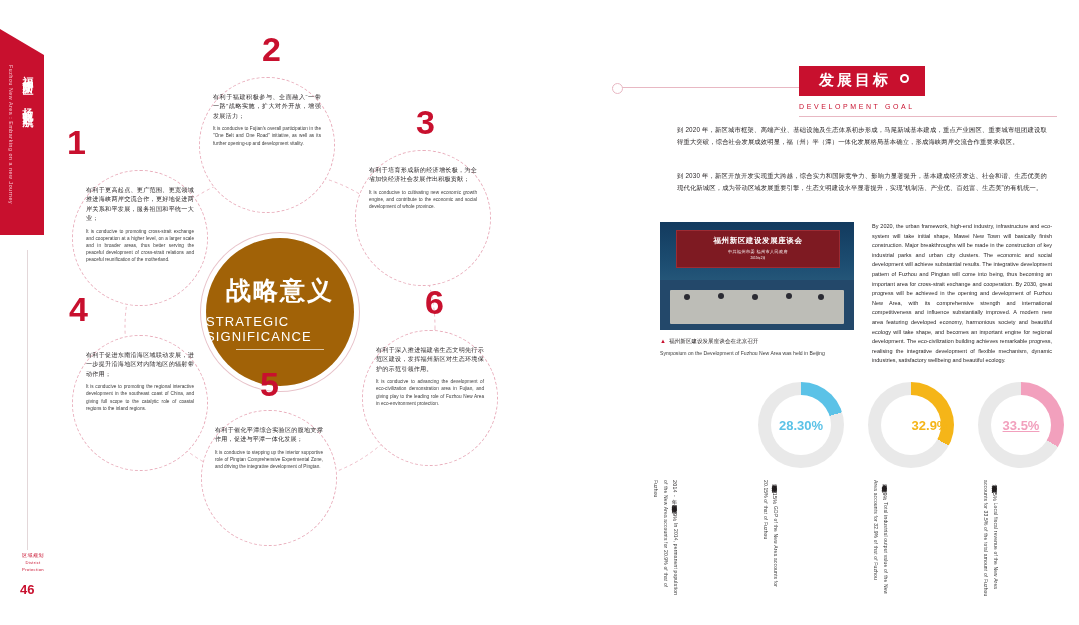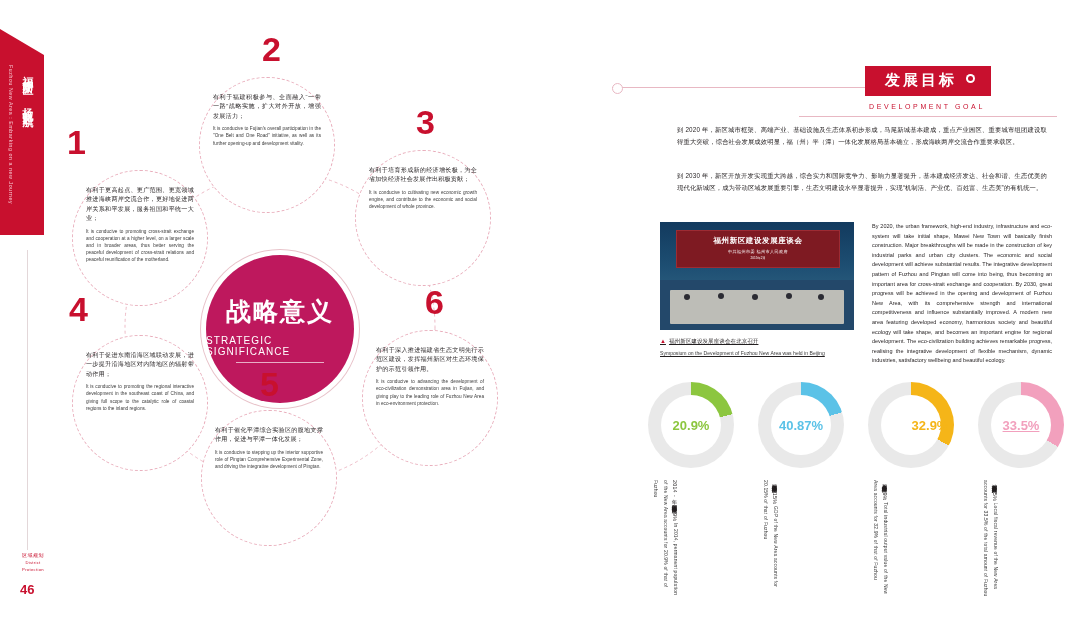--- a/index.html
+++ b/index.html
@@ -43,26 +43,26 @@
     position:absolute;left:18px;bottom:52px;text-align:center;width:30px;
   }
   .footer-mark .fm-cn{font-size:5px;color:#c8102e;letter-spacing:.5px;line-height:7px;}
   .footer-mark .fm-en{font-size:4.2px;color:#c8102e;letter-spacing:.3px;line-height:7px;}
   .page-num{
     position:absolute;left:20px;bottom:28px;color:#c8102e;font-size:13px;font-weight:bold;
   }
 
   
   .center-circle{
-    position:absolute;left:206px;top:255px;width:148px;height:148px;border-radius:50%;
-    background:#be185d;color:#fff;display:flex;flex-direction:column;align-items:center;justify-content:center;
+    position:absolute;left:206px;top:238px;width:148px;height:148px;border-radius:50%;
+    background:#a16207;color:#fff;display:flex;flex-direction:column;align-items:center;justify-content:center;
     box-shadow:0 0 0 5px #fff, 0 0 0 6px #e8c3ca;
   }
   .center-circle .cc-cn{font-size:25px;font-weight:bold;letter-spacing:2px;}
-  .center-circle .cc-en{font-size:10px;letter-spacing:1.1px;margin-top:7px;}
+  .center-circle .cc-en{font-size:13px;letter-spacing:1.1px;margin-top:7px;}
   .center-circle .cc-line{width:88px;height:1px;background:rgba(255,255,255,.65);margin-top:5px;}
 
   
   .bubble{
     position:absolute;width:136px;height:136px;border-radius:50%;
     border:1px dashed #e9aebc;
     background:#fff;
     box-sizing:border-box;
     padding:14px 13px 8px 13px;
     text-align:center;
@@ -86,40 +86,40 @@
   .b6{left:362px;top:330px;}
   .b6 .num{left:62px;top:-46px;}
 
   
   .rp-divider{
     position:absolute;left:612px;top:78px;width:300px;height:18px;
   }
   .rp-divider .line{position:absolute;left:0;top:9px;width:300px;height:1px;background:#e8b8c3;}
   .rp-divider .dot{position:absolute;left:0;top:5px;width:9px;height:9px;border-radius:50%;border:1px solid #e8b8c3;background:#fff;}
 
-  .goal-header{position:absolute;right:22px;top:66px;text-align:center;}
+  .goal-header{position:absolute;right:22px;top:66px;text-align:left;}
   .goal-bar{
     display:inline-block;background:#c8102e;color:#fff;padding:5px 16px 6px 20px;
     font-size:15px;font-weight:bold;letter-spacing:3px;position:relative;
   }
   .goal-bar .gbdot{
     display:inline-block;width:9px;height:9px;border-radius:50%;background:#fff;margin-left:9px;
     position:relative;top:-2px;
   }
   .goal-bar .gbdot:after{content:"";position:absolute;left:2px;top:2px;width:5px;height:5px;border-radius:50%;background:#c8102e;}
   .goal-en{font-size:7px;letter-spacing:2.6px;color:#c8102e;margin-top:7px;margin-right:2px;}
   .goal-rule{width:258px;height:1px;background:#e8b8c3;margin-top:6px;margin-left:auto;}
 
   .cn-para{
     position:absolute;font-size:6.3px;line-height:11.5px;color:#231f20;text-align:justify;letter-spacing:.15px;
   }
   .p1{left:677px;top:124px;width:370px;}
   .p2{left:677px;top:170px;width:370px;}
 
-  .photo-wrap{position:absolute;left:660px;top:222px;width:230px;text-decoration:underline;}
+  .photo-wrap{position:absolute;left:660px;top:222px;width:230px;}
   .photo{
     width:194px;height:108px;
     background:linear-gradient(#123a5e 0%, #1d4e72 40%, #2d5f80 70%, #4a6b80 100%);
     position:relative;overflow:hidden;
   }
   .photo .banner{
     position:absolute;left:16px;top:8px;width:162px;height:36px;background:#7e1a22;
     border:1px solid #9d2b33;color:#fff;text-align:center;
   }
   .photo .banner .b-cn{font-size:7.5px;font-weight:bold;margin-top:5px;letter-spacing:.6px;}
@@ -257,30 +257,24 @@
       <div class="head" style="left:126px;bottom:31px;"></div>
       <div class="head" style="left:158px;bottom:30px;"></div>
     </div>
     <div class="cap-cn"><span class="tri">▲</span><span>福州新区建设发展座谈会在北京召开</span></div>
     <div class="cap-en">Symposium on the Development of Fuzhou New Area was held in Beijing</div>
   </div>
 
   <div class="en-para">By 2020, the urban framework, high-end industry, infrastructure and eco-system will take initial shape, Mawei New Town will basically finish construction. Major breakthroughs will be made in the construction of key industrial parks and urban city clusters. The economic and social development will achieve substantial results. The integrative development pattern of Fuzhou and Pingtan will come into being,  thus becoming an important area for cross-strait exchange and cooperation. By 2030, great progress will be achieved in the opening and development of Fuzhou New Area, with its comprehensive strength and international competitiveness and influence substantially improved. A modern new area featuring developed economy, harmonious society and beautiful ecology will take shape, and becomes an important engine for regional development. The eco-civilization building achieves remarkable progress, realising the integrative development of flexible mechanism, dynamic industries, satisfactory wellbeing and beautiful ecology.</div>
 
   <div class="donut-row">
-    <div class="donut d0">
-      <div class="ring" id="ring0" style="background: conic-gradient(rgb(140, 198, 63) 0deg, rgb(140, 198, 63) 75.24deg, rgb(233, 233, 233) 75.24deg, rgb(233, 233, 233) 360deg);"></div>
-      <div class="hole">
-        <span class="val" id="val0" style="color: rgb(140, 198, 63);">20.9%</span>
-      </div>
-    </div>
     <div class="donut d1">
       <div class="ring" id="ring1" style="background: conic-gradient(rgb(91, 194, 231) 0deg, rgb(91, 194, 231) 72.54deg, rgb(233, 233, 233) 72.54deg, rgb(233, 233, 233) 360deg);"></div>
       <div class="hole">
-        <span class="val" id="val1" style="color: rgb(91, 194, 231);">40.87%</span>
+        <span class="val" id="val1" style="color: rgb(91, 194, 231);">28.30%</span>
       </div>
     </div>
     <div class="donut d2">
       <div class="ring" id="ring2" style="background: conic-gradient(rgb(245, 181, 24) 0deg, rgb(245, 181, 24) 118.44deg, rgb(233, 233, 233) 118.44deg, rgb(233, 233, 233) 360deg);"></div>
       <div class="hole">
         <span class="val" id="val2" style="color: rgb(245, 181, 24); margin-left: 38px;">32.9%</span>
       </div>
     </div>
     <div class="donut d3">
       <div class="ring" id="ring3" style="background: conic-gradient(rgb(242, 160, 189) 0deg, rgb(242, 160, 189) 120.6deg, rgb(233, 233, 233) 120.6deg, rgb(233, 233, 233) 360deg);"></div>

